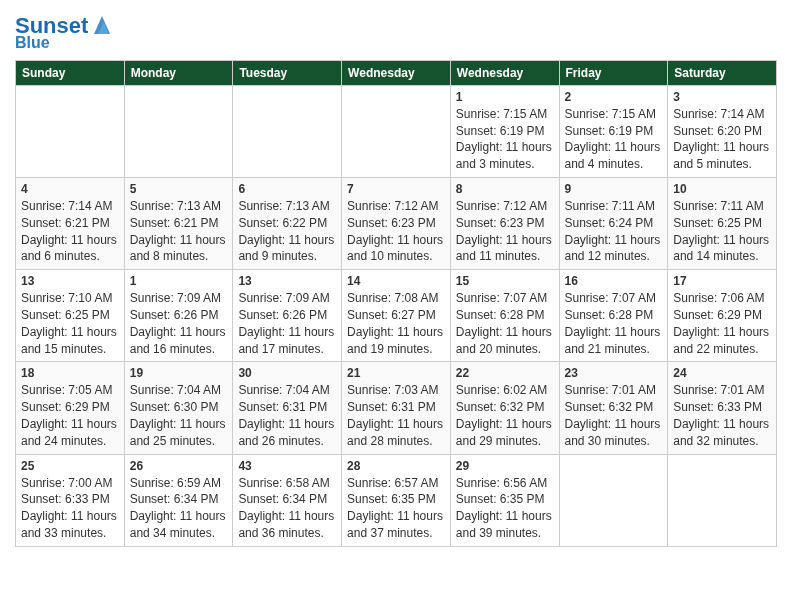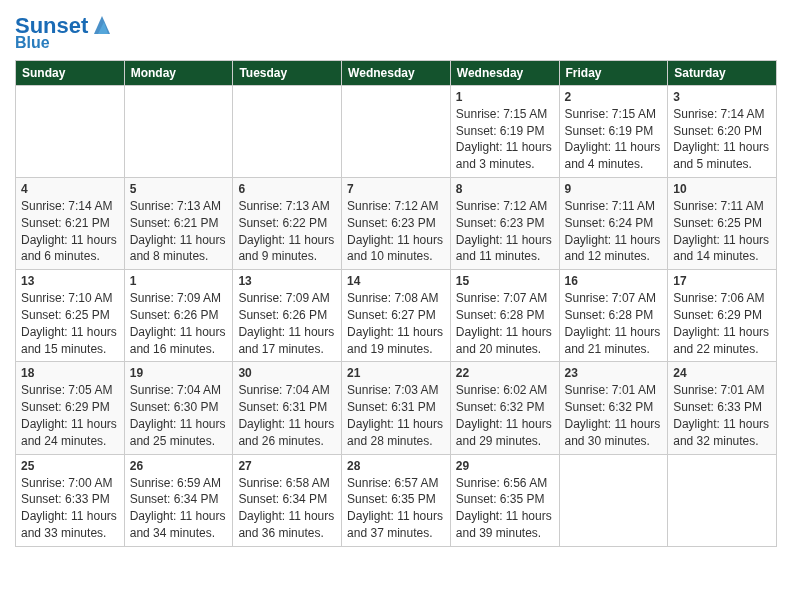--- a/index.html
+++ b/index.html
@@ -316,21 +316,21 @@
 and 33 minutes.</div>
           </td>
           <td>
             <span class="day-num">26</span>
             <div class="day-info">Sunrise: 6:59 AM
 Sunset: 6:34 PM
 Daylight: 11 hours
 and 34 minutes.</div>
           </td>
           <td>
-            <span class="day-num">27</span>
+            <span class="day-num">43</span>
             <div class="day-info">Sunrise: 6:58 AM
 Sunset: 6:34 PM
 Daylight: 11 hours
 and 36 minutes.</div>
           </td>
           <td>
             <span class="day-num">28</span>
             <div class="day-info">Sunrise: 6:57 AM
 Sunset: 6:35 PM
 Daylight: 11 hours

